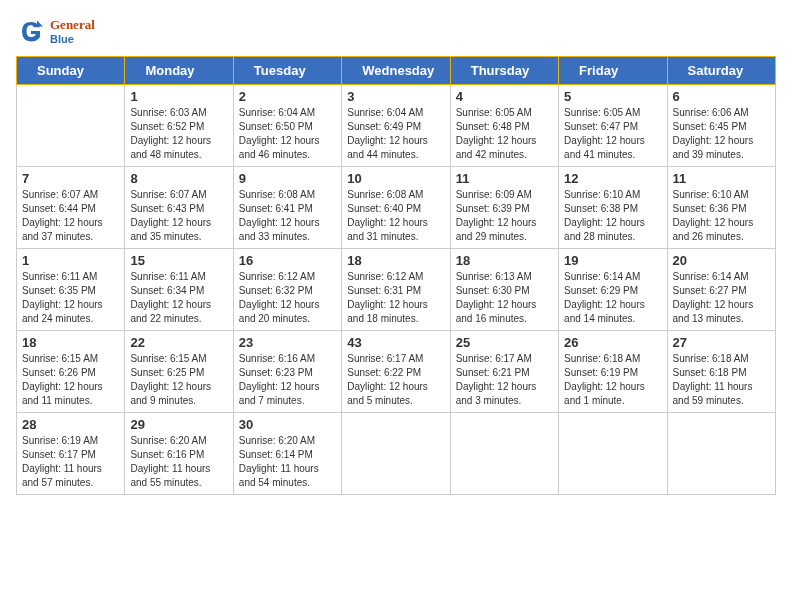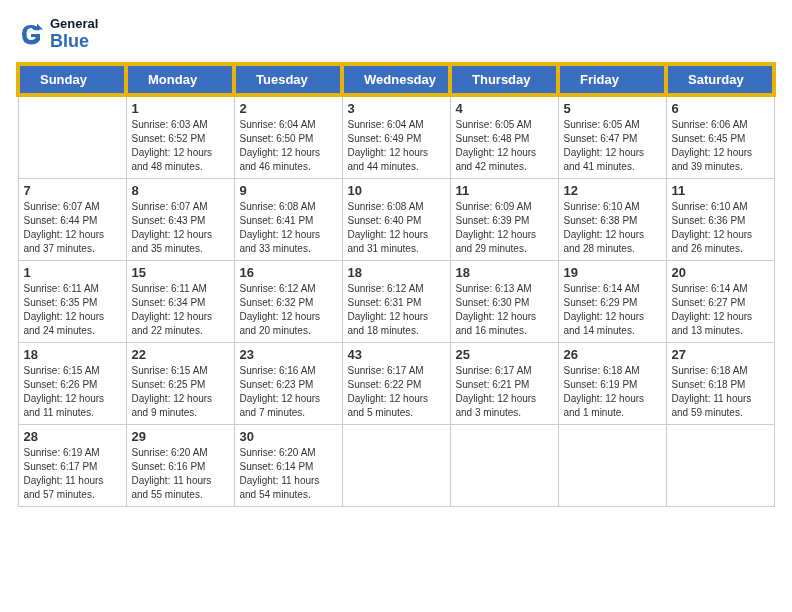--- a/index.html
+++ b/index.html
@@ -43,21 +43,21 @@
       border-collapse: collapse;
       table-layout: fixed;
     }
     thead tr th {
       background-color: #3a6fbf;
       color: white;
       padding: 6px 20px;
       font-size: 13px;
       font-weight: bold;
       text-align: left;
-      border: 4px solid #eab308;
+      border: 1px solid #eab308;
     }
     tbody tr td {
       border: 1px solid #ccc;
       vertical-align: top;
       padding: 4px 5px;
       font-size: 10.5px;
       color: #333;
       height: 80px;
     }
     .day-number {
@@ -87,22 +87,22 @@
 </head>
 <body>
 
 <div class="header">
   <div class="logo">
     <svg class="logo-icon" viewBox="0 0 40 40" xmlns="http://www.w3.org/2000/svg">
       <path d="M8 20 Q8 8 20 8 Q28 8 32 15 L24 15 Q22 12 20 12 Q14 12 14 20 Q14 28 20 28 Q26 28 26 24 L20 24 L20 20 L32 20 L32 28 Q28 34 20 34 Q8 34 8 20Z" fill="#2a6db5"></path>
       <path d="M28 6 L36 14 L28 14Z" fill="#2a6db5"></path>
     </svg>
     <div>
-      <div style="font-size:13px; font-weight:bold; color:#0f172a;">General</div>
-      <div style="font-size:18px; font-weight:bold; color:#2a6db5;">Blue</div>
+      <div style="font-size:13px; font-weight:bold; color:#c2410c;font-family:Liberation Serif, serif;">General</div>
+      <div style="font-size:11px; font-weight:bold; color:#2a6db5;">Blue</div>
     </div>
   </div>
 </div>
 
 <table>
   <thead>
     <tr>
     <th>Sunday</th>
         <th>Monday</th>
         <th>Tuesday</th>

